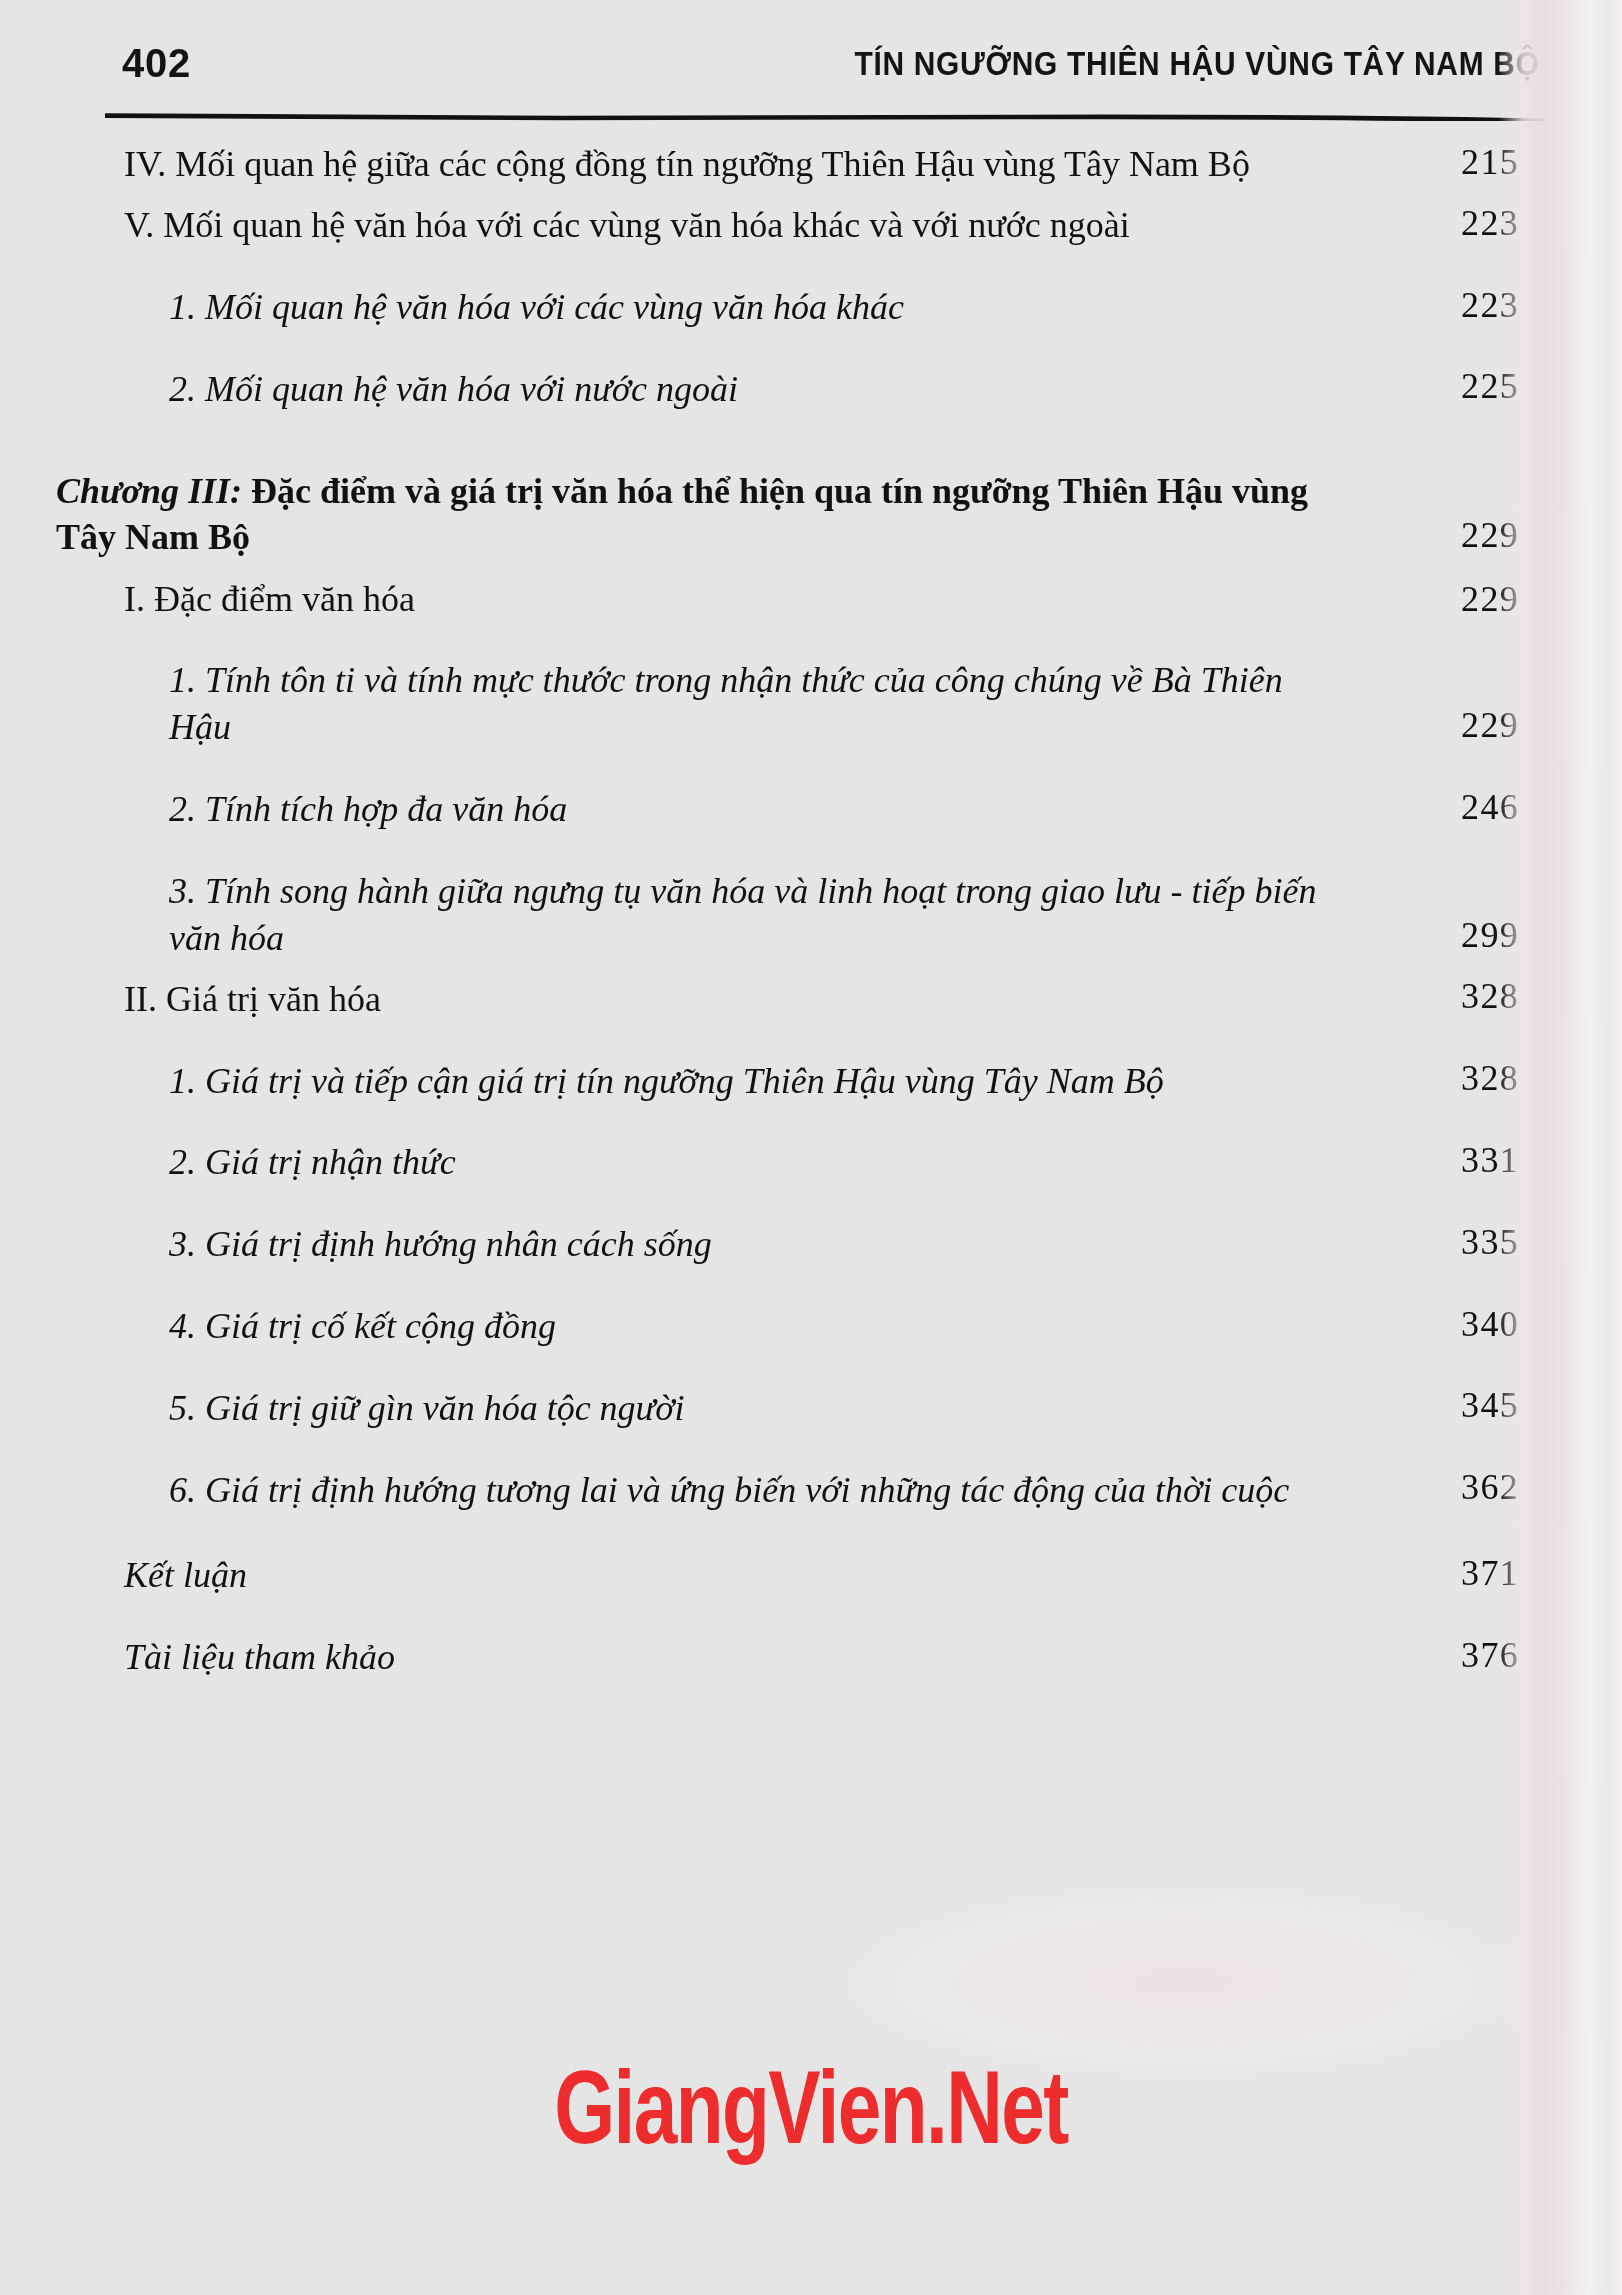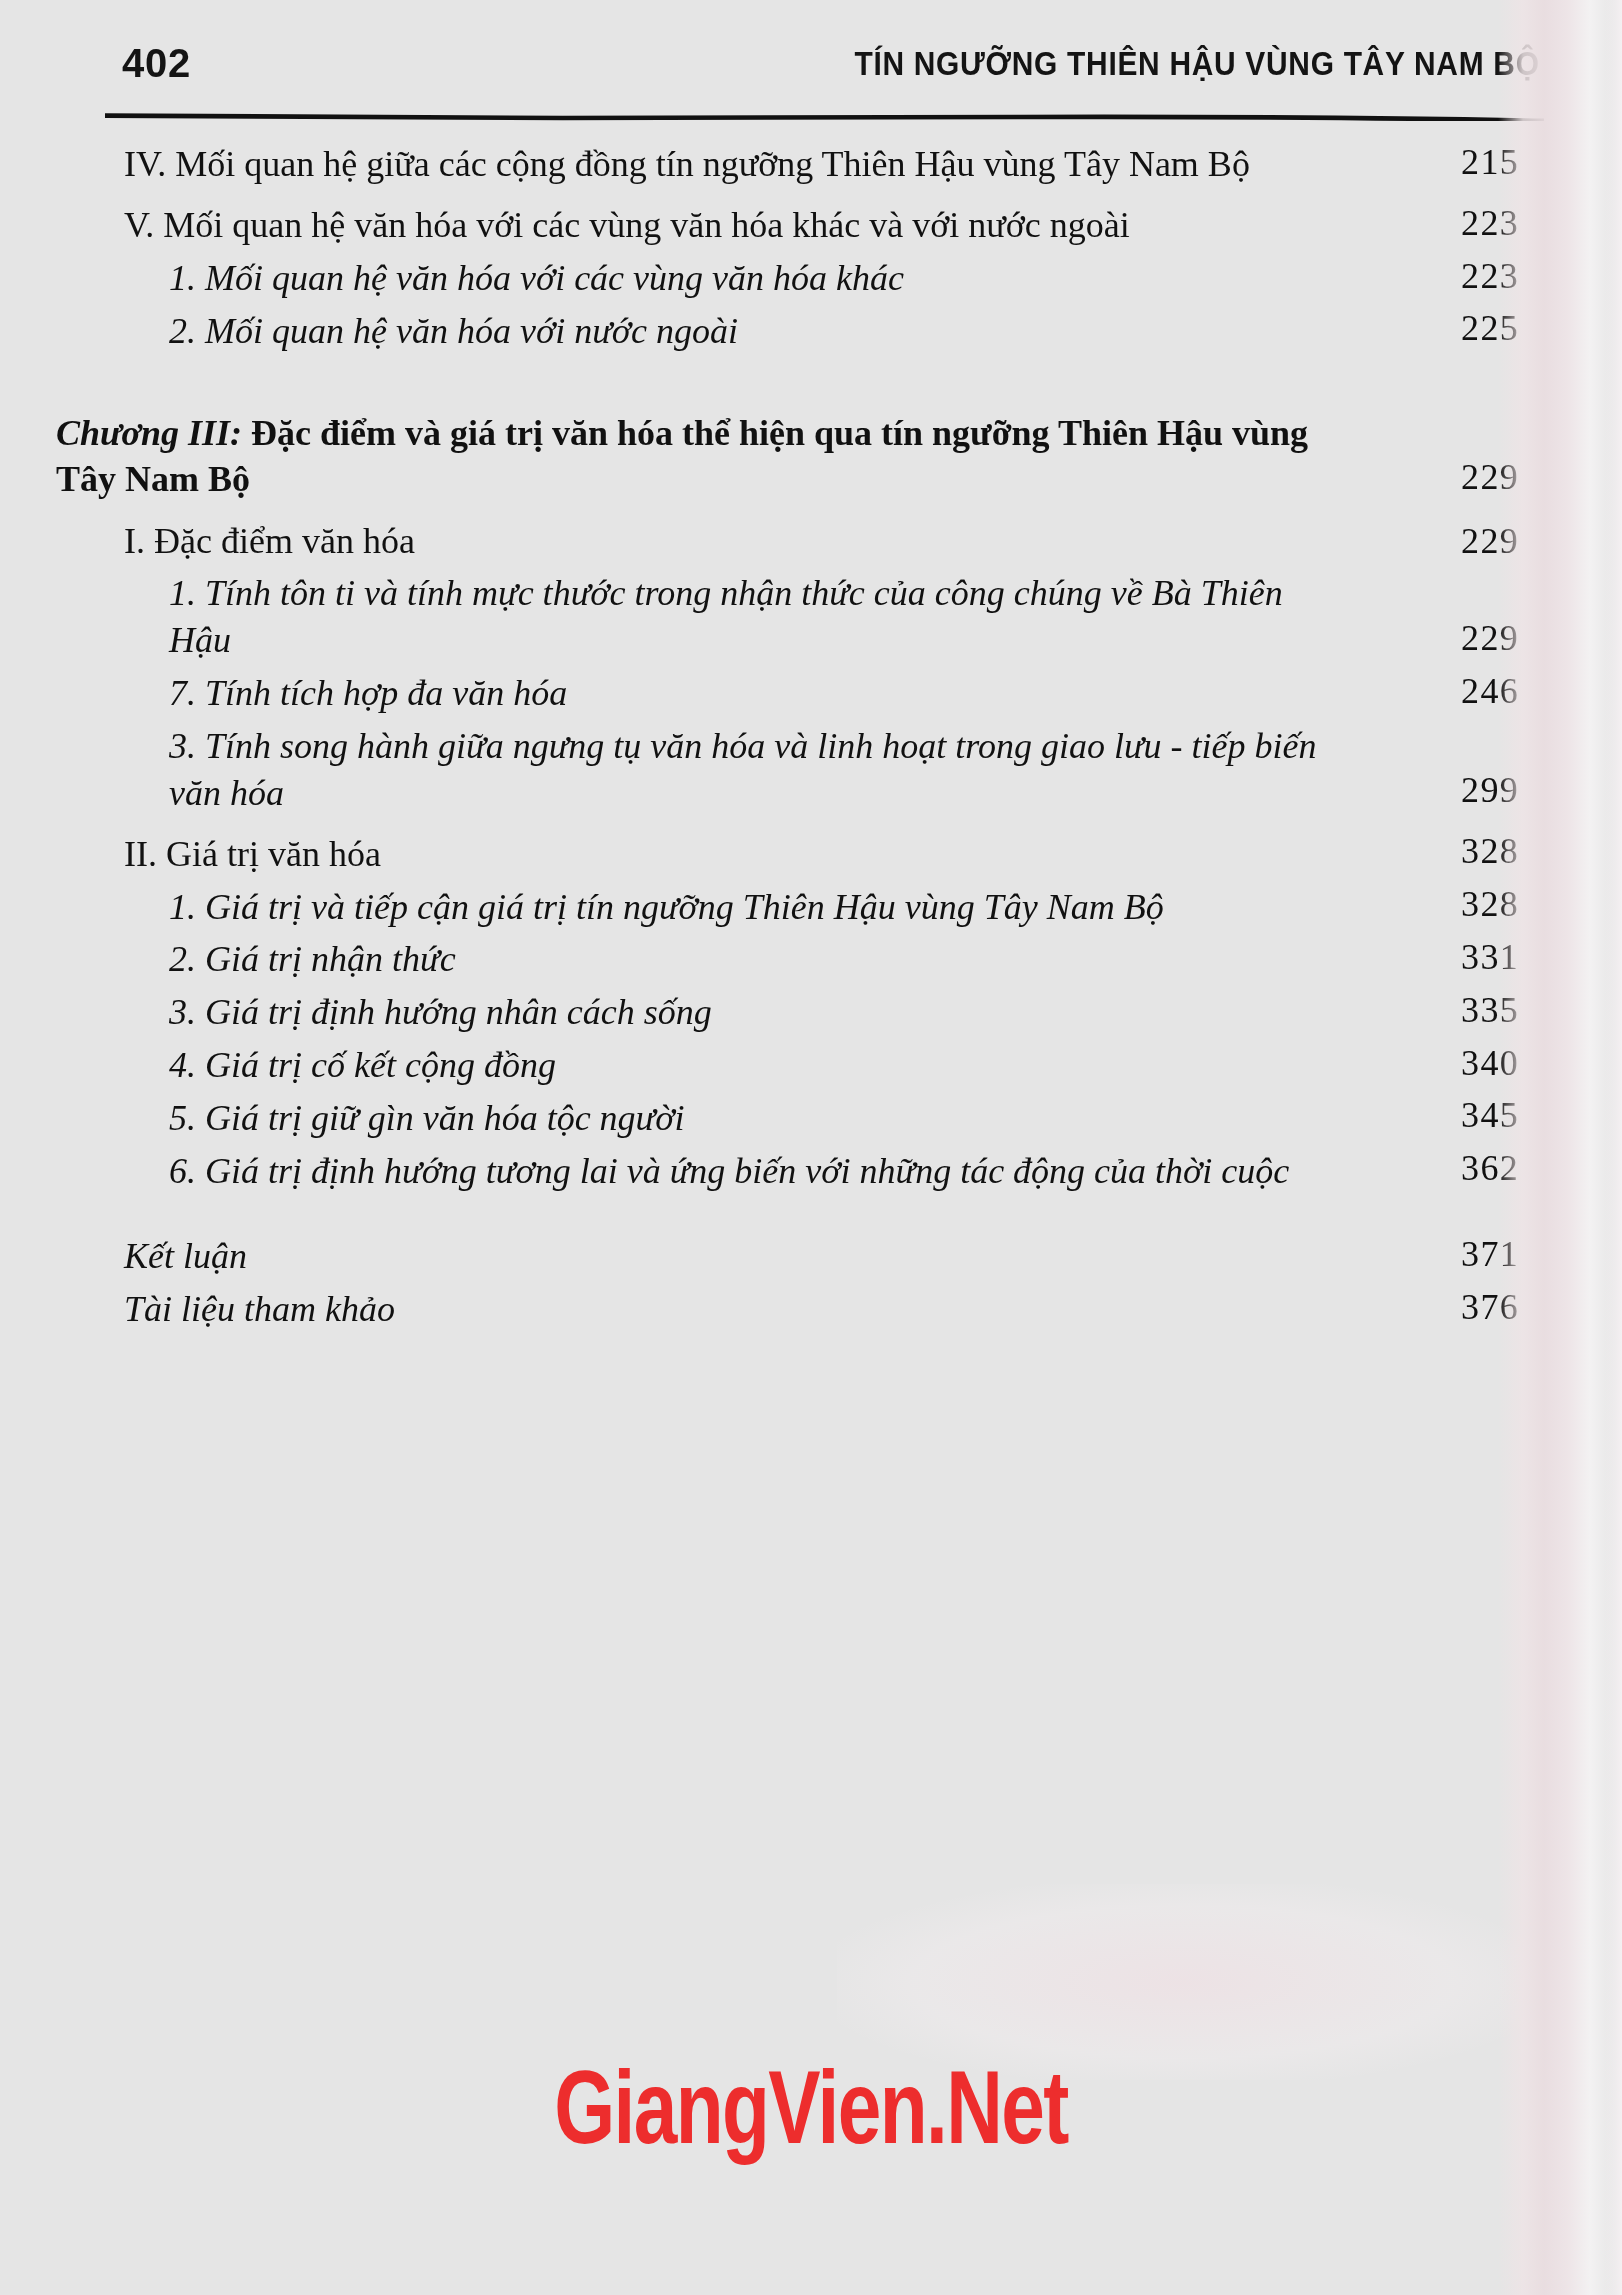--- a/index.html
+++ b/index.html
@@ -129,21 +129,21 @@
   
   .sty-roman .txt { font-style: normal; font-weight: 400; }
   .sty-ital  .txt { font-style: italic;  font-weight: 400; }
   .sty-chap  .txt { font-style: normal; font-weight: 700; }
   .sty-chap .chap-label { font-style: italic; font-weight: 700; }
   .sty-back  .txt { font-style: italic; font-weight: 400; }
 
   
   .r0  { margin-top: 0px; }
   .r2  { margin-top: 14.4px; }
-  .r3  { margin-top: 6px; }
+  .r3  { margin-top: 35px; }
   .r5  { margin-top: 39px; }
   .r6  { margin-top: 55px; }
 
   
   .pg-b1 { bottom: 5.2px; }
   .pg-b2 { top: 2.6px; }
 
   
   .watermark {
     position: absolute;
@@ -209,21 +209,21 @@
       <span class="txt">I. Đặc điểm văn hóa</span>
       <span class="pg pg-b2">229</span>
     </div>
 
     <div class="row lvl-num sty-ital r3">
       <span class="txt">1. Tính tôn ti và tính mực thước trong nhận thức của công chúng về Bà Thiên Hậu</span>
       <span class="pg pg-b1">229</span>
     </div>
 
     <div class="row lvl-num sty-ital r3">
-      <span class="txt">7. Tính tích hợp đa văn hóa</span>
+      <span class="txt">2. Tính tích hợp đa văn hóa</span>
       <span class="pg pg-b1">246</span>
     </div>
 
     <div class="row lvl-num sty-ital r3">
       <span class="txt">3. Tính song hành giữa ngưng tụ văn hóa và linh hoạt trong giao lưu - tiếp biến văn hóa</span>
       <span class="pg pg-b1">299</span>
     </div>
 
     <div class="row lvl-roman sty-roman r2">
       <span class="txt">II. Giá trị văn hóa</span>

